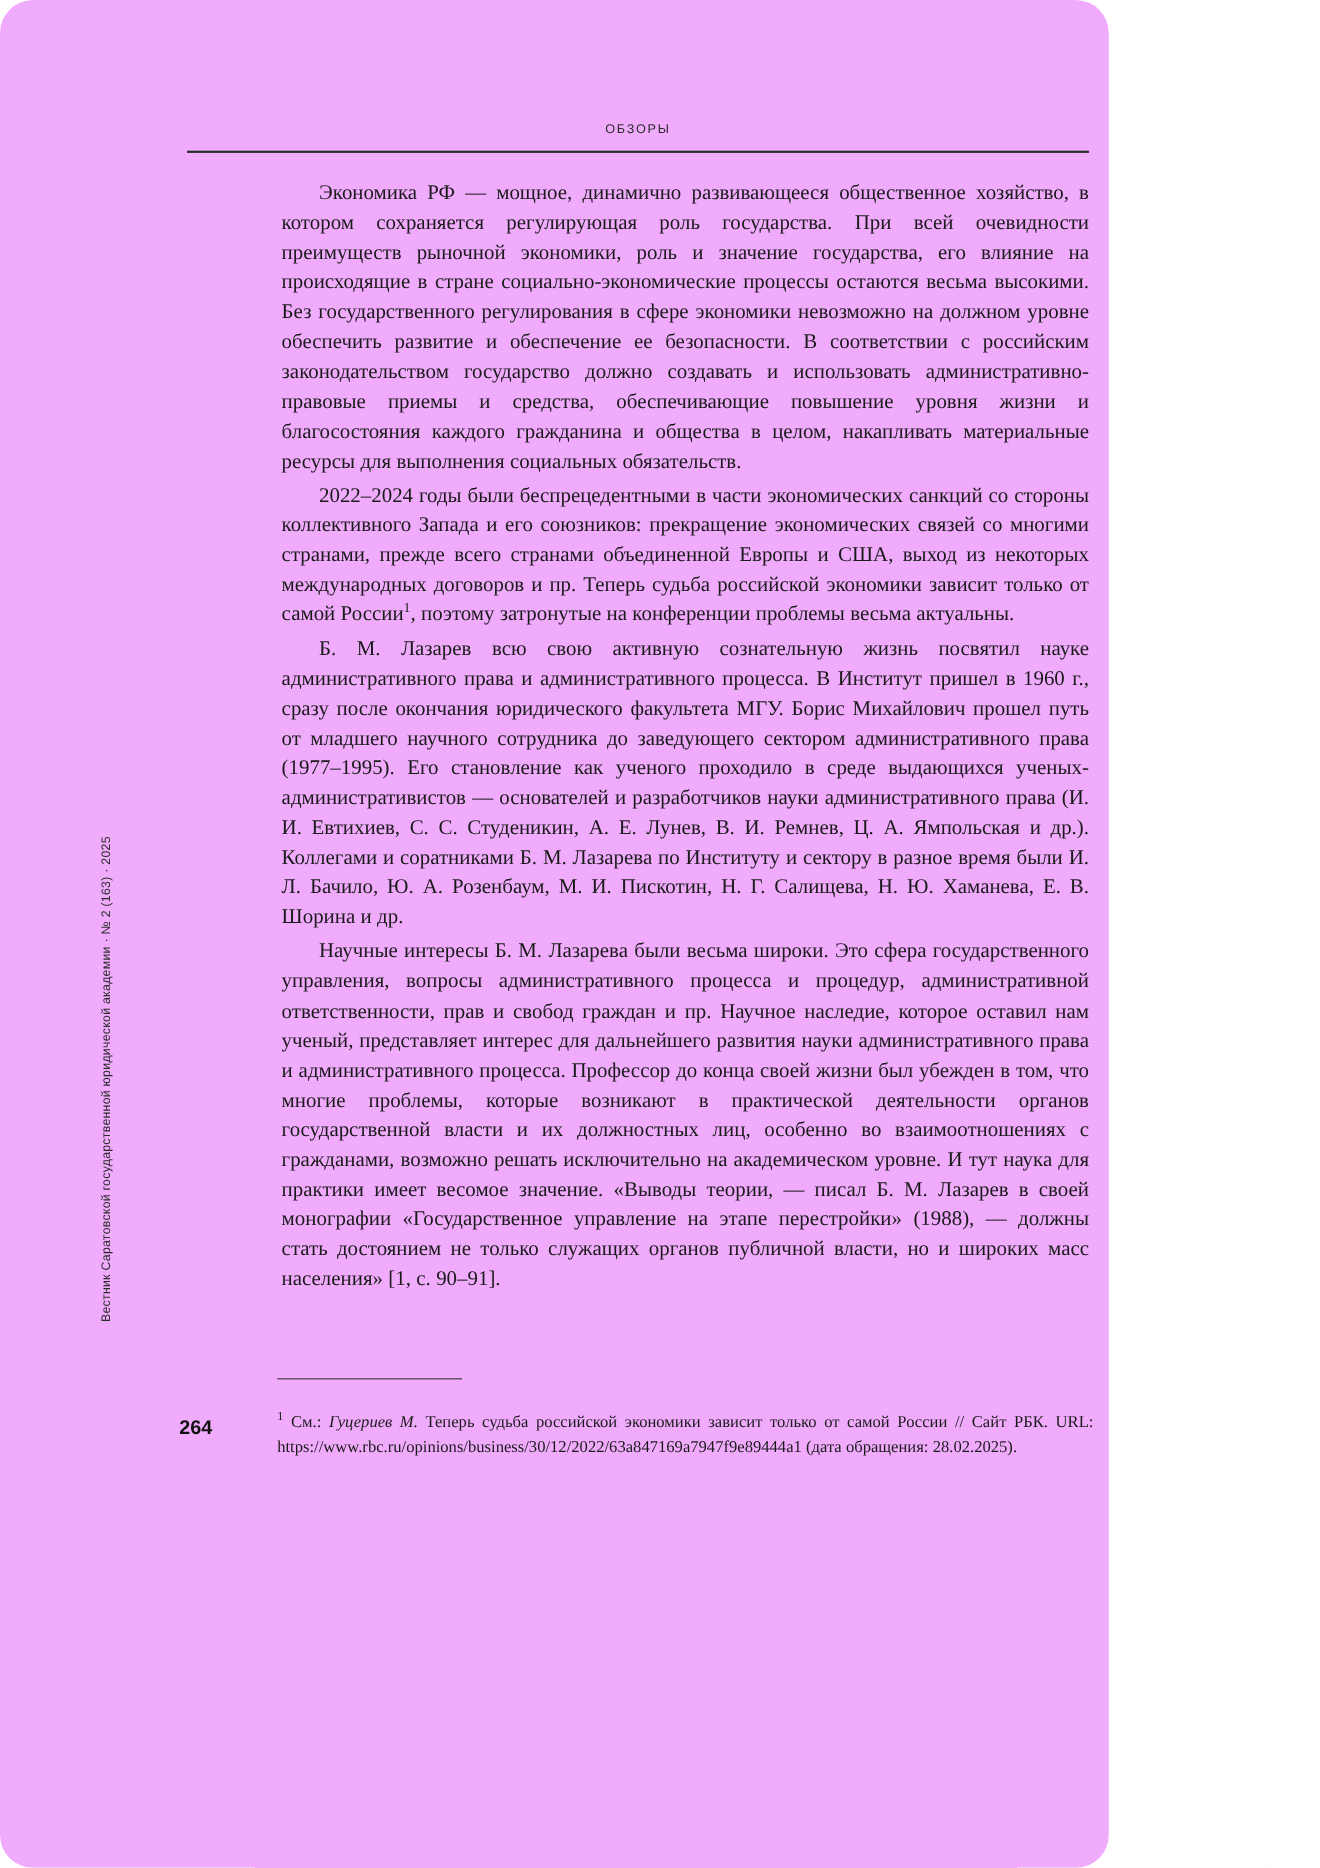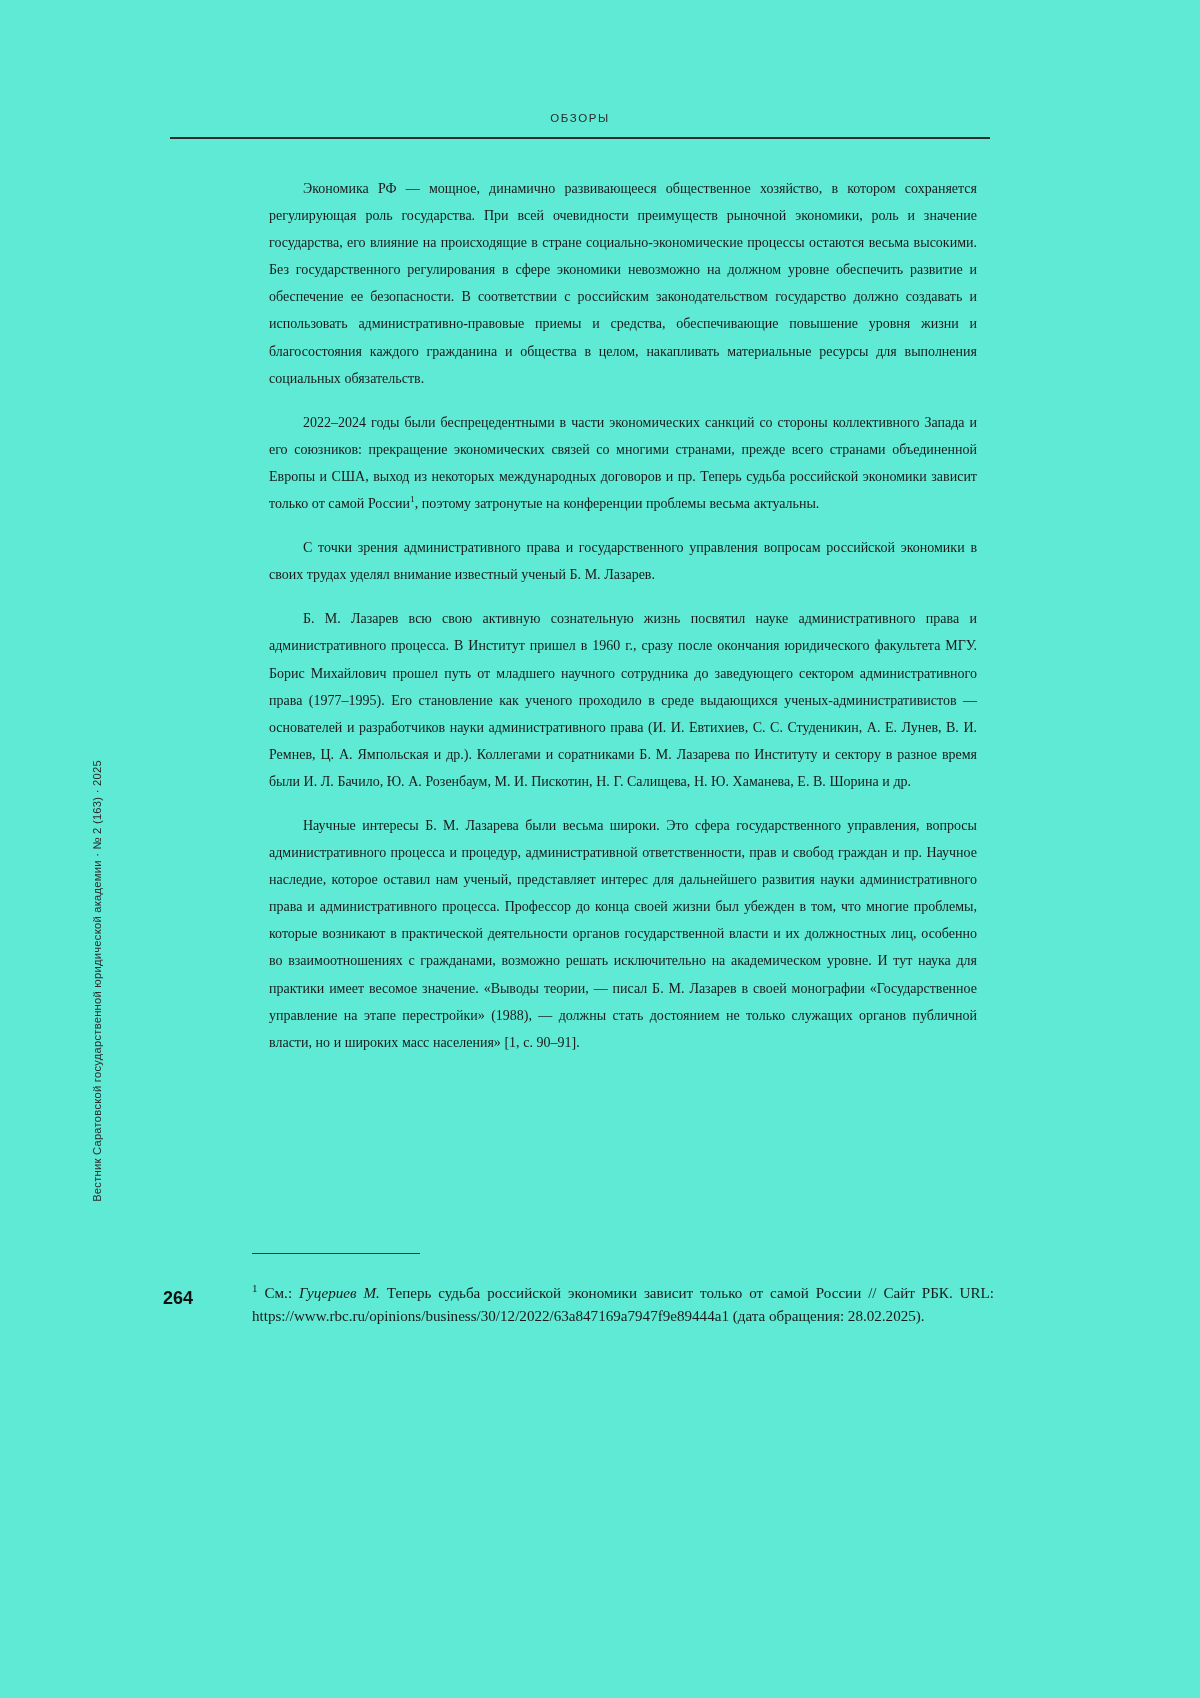--- a/index.html
+++ b/index.html
@@ -6,24 +6,25 @@
     margin: 0;
     padding: 0;
     background: #ffffff;
   }
   body {
     font-family: "Liberation Serif", serif;
     color: #1a1a1a;
   }
   .page {
     position: relative;
-    width: 1200px;
+    width: 1008px;
     height: 1698px;
-    background: #5eead4;
+    background: #f0abfc;
     overflow: hidden;
+    border-radius: 30px;
   }
 
   
   .running-head {
     position: absolute;
     left: 170px;
     top: 112px;
     width: 820px;
     text-align: center;
     font-family: "Liberation Sans", sans-serif;
@@ -68,22 +69,22 @@
   }
 
   
   .column {
     position: absolute;
     left: 252px;
     top: 158px;
     width: 742px;
   }
   p.body {
-    margin: 17px;
-    font-size: 14px;
+    margin: 4px;
+    font-size: 19px;
     line-height: 27.1px;
     text-align: justify;
     text-indent: 34px;
     hyphens: manual;
     word-spacing: 0.1px;
   }
   sup {
     font-size: 0.66em;
     vertical-align: super;
     line-height: 0;
@@ -126,21 +127,20 @@
   <div class="running-head">ОБЗОРЫ</div>
   <div class="head-rule"></div>
 
   <div class="side-note">Вестник Саратовской государственной  юридической академии · № 2 (163) · 2025</div>
 
   <div class="page-number">264</div>
 
   <div class="column">
     <p class="body">Экономика РФ — мощное, динамично развивающееся общественное хозяйство, в котором сохраняется регулирующая роль государства. При всей очевидности преимуществ рыночной экономики, роль и значение государства, его влияние на происходящие в стране социально-экономические процессы остаются весьма высокими. Без государственного регулирования в сфере экономики невозможно на должном уровне обеспечить развитие и обеспечение ее безопасности. В соответствии с российским законодательством государство должно создавать и использовать административно-правовые приемы и средства, обеспечивающие повышение уровня жизни и благосостояния каждого гражданина и общества в целом, накапливать материальные ресурсы для выполнения социальных обязательств.</p>
     <p class="body"><span>2022–2024 годы были беспрецедентными в части экономических санкций со стороны коллективного Запада и его союзников: прекращение экономических связей со многими странами, прежде всего странами объединенной Европы и США, выход из некоторых международных договоров и пр. Теперь судьба российской экономики зависит только от самой России</span><sup>1</sup><span>, поэтому затронутые на конференции проблемы весьма актуальны.</span></p>
-    <p class="body">С точки зрения административного права и государственного управления вопросам российской экономики в своих трудах уделял внимание известный ученый Б. М. Лазарев.</p>
     <p class="body">Б. М. Лазарев всю свою активную сознательную жизнь посвятил науке административного права и административного процесса. В Институт пришел в 1960 г., сразу после окончания юридического факультета МГУ. Борис Михайлович прошел путь от младшего научного сотрудника до заведующего сектором административного права (1977–1995). Его становление как ученого проходило в среде выдающихся ученых-административистов — основателей и разработчиков науки административного права (И. И. Евтихиев, С. С. Студеникин, А. Е. Лунев, В. И. Ремнев, Ц. А. Ямпольская и др.). Коллегами и соратниками Б. М. Лазарева по Институту и сектору в разное время были И. Л. Бачило, Ю. А. Розенбаум, М. И. Пискотин, Н. Г. Салищева, Н. Ю. Хаманева, Е. В. Шорина и др.</p>
     <p class="body">Научные интересы Б. М. Лазарева были весьма широки. Это сфера государственного управления, вопросы административного процесса и процедур, административной ответственности, прав и свобод граждан и пр. Научное наследие, которое оставил нам ученый, представляет интерес для дальнейшего развития науки административного права и административного процесса. Профессор до конца своей жизни был убежден в том, что многие проблемы, которые возникают в практической деятельности органов государственной власти и их должностных лиц, особенно во взаимоотношениях с гражданами, возможно решать исключительно на академическом уровне. И тут наука для практики имеет весомое значение. «Выводы теории, — писал Б. М. Лазарев в своей монографии «Государственное управление на этапе перестройки» (1988), — должны стать достоянием не только служащих органов публичной власти, но и широких масс населения» [1, с. 90–91].</p>
   </div>
 
   <div class="footnote-rule"></div>
   <div class="footnote">
     <span class="marker">1</span><span>См.: </span><span class="ital">Гуцериев М.</span><span> Теперь судьба российской экономики зависит только от самой России // Сайт РБК. URL: https://www.rbc.ru/opinions/business/30/12/2022/63a847169a7947f9e89444a1 (дата обращения: 28.02.2025).</span>
   </div>
 
 </div>

